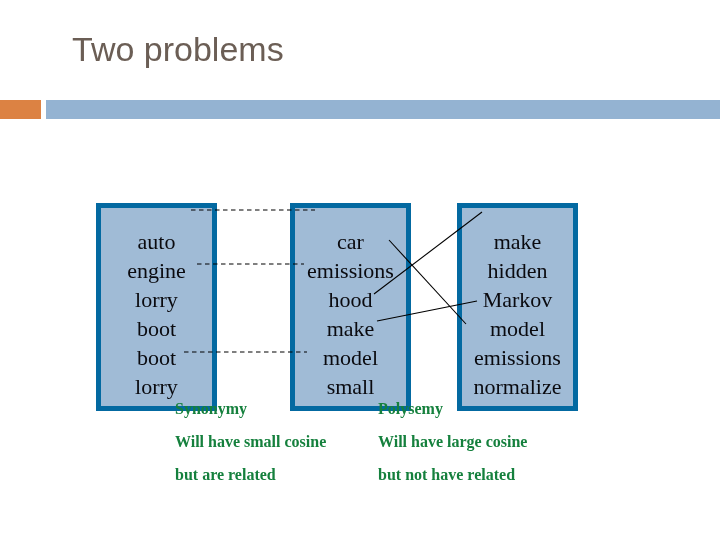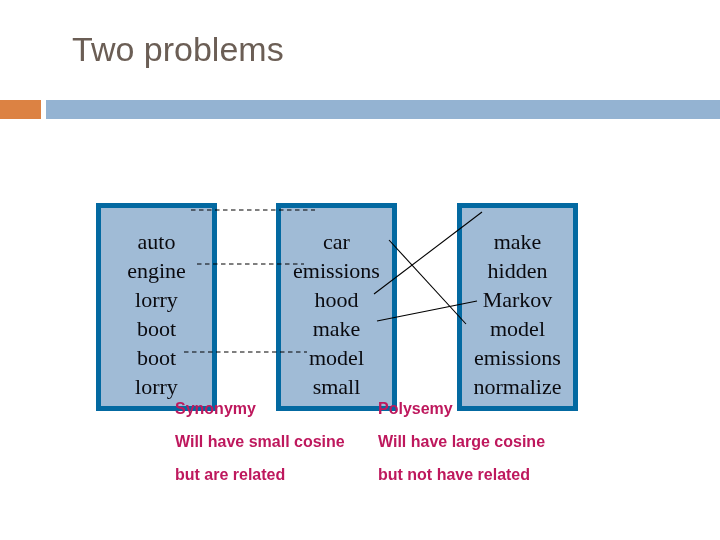--- a/index.html
+++ b/index.html
@@ -21,28 +21,28 @@
   .wordbox{
     position:absolute;top:174px;width:121px;height:208px;
     background:#a0bbd6;border:5px solid #0369a1;box-sizing:border-box;margin-top:29px;
   }
   .wordbox .words{
     padding-top:19px;text-align:center;
     font-family:"Liberation Serif","DejaVu Serif",serif;
     font-size:22px;line-height:29px;color:#0a0a0f;
   }
   .box1{left:96px;}
-  .box2{left:276px;}
+  .box2{left:290px;}
   .box3{left:457px;}
   .connectors{position:absolute;left:0;top:0;width:720px;height:540px;pointer-events:none;}
   .bottom-table{
     position:absolute;left:175px;top:392px;
     display:grid;grid-template-columns:203px auto;
-    font-family:Liberation Sans, sans-serif;
-    font-weight:bold;font-size:16px;color:#be185d;
+    font-family:Liberation Serif, serif;
+    font-weight:bold;font-size:16px;color:#15803d;
   }
   .bottom-table .cell{height:33px;line-height:33px;white-space:nowrap;}
 </style>
 </head>
 <body>
 
 <div class="slide">
 
   <div class="title">Two problems</div>
 

